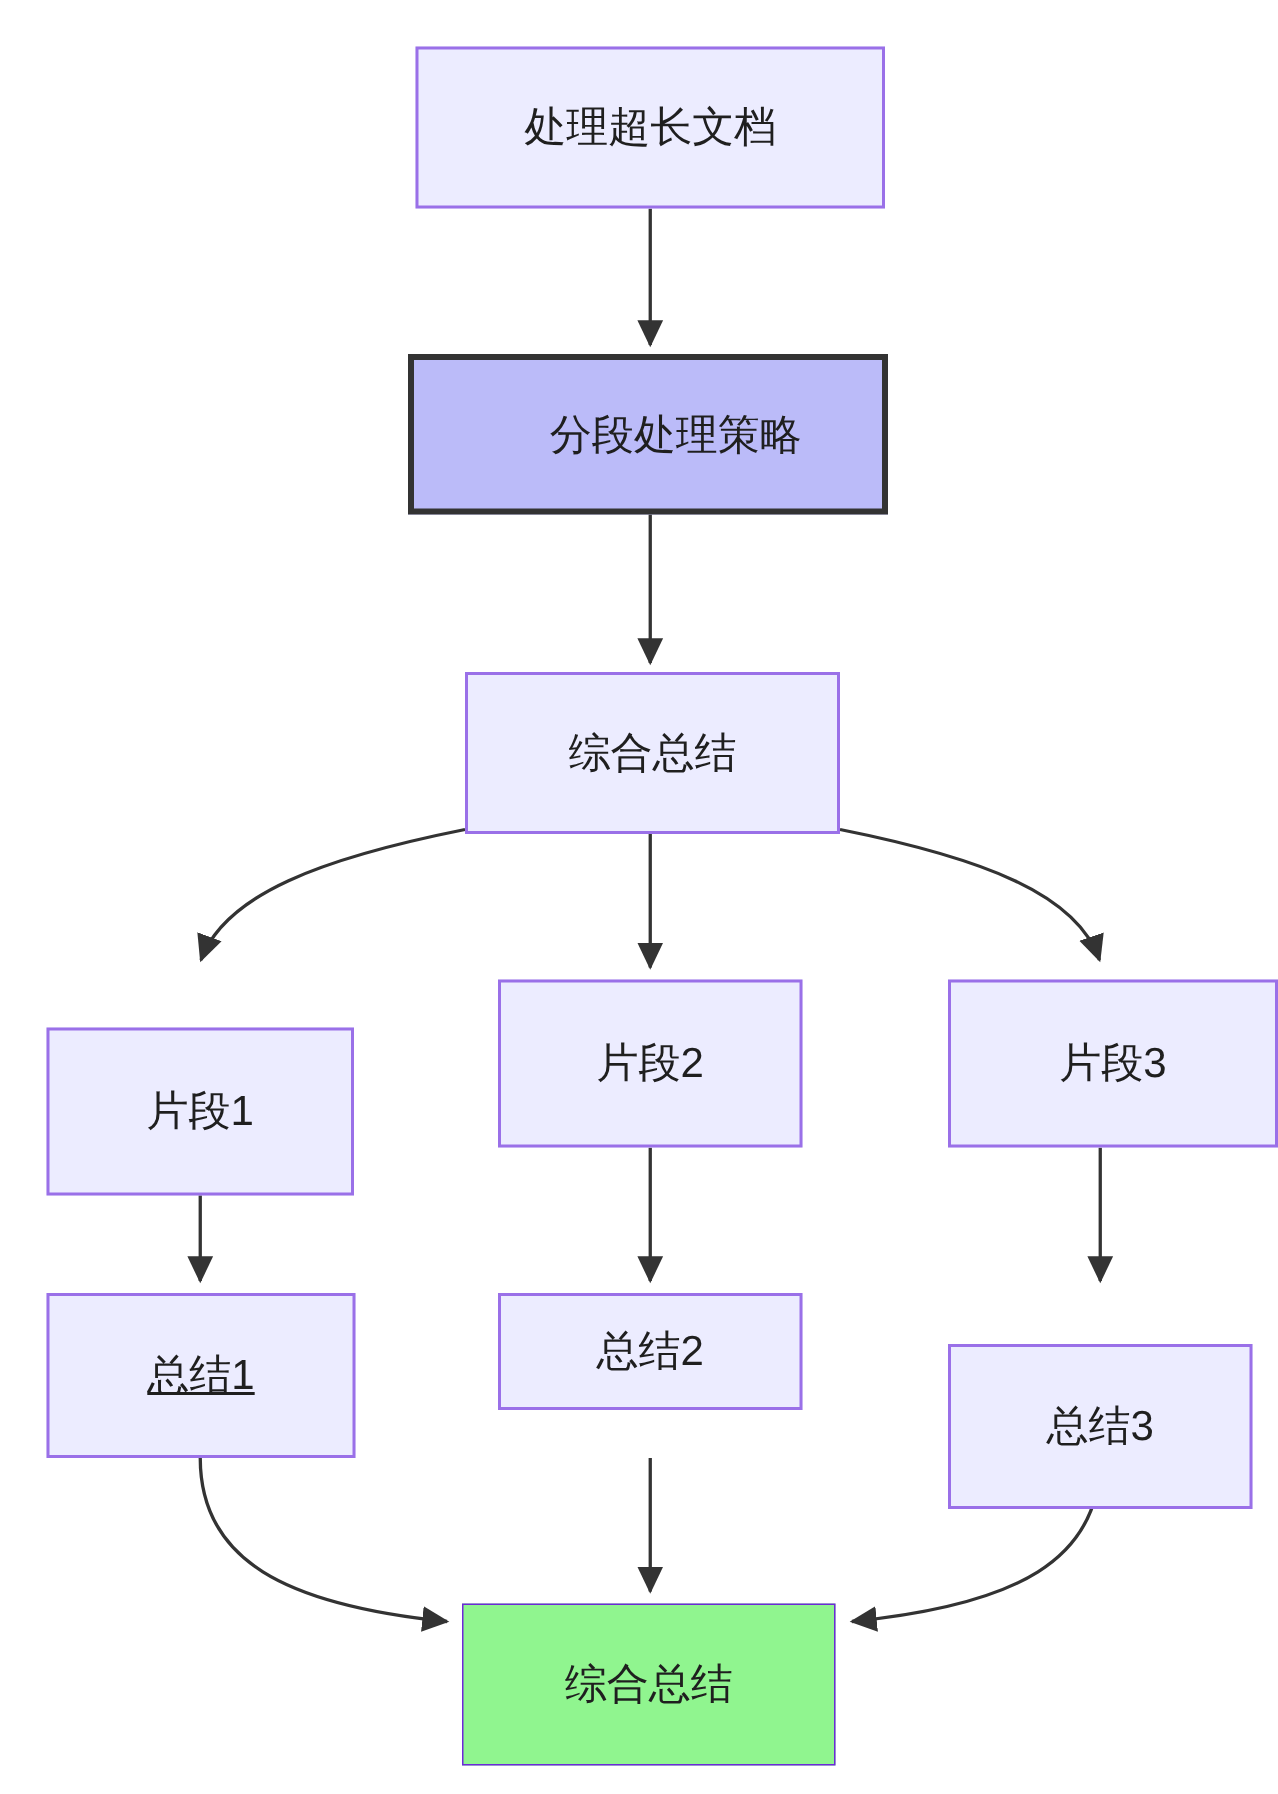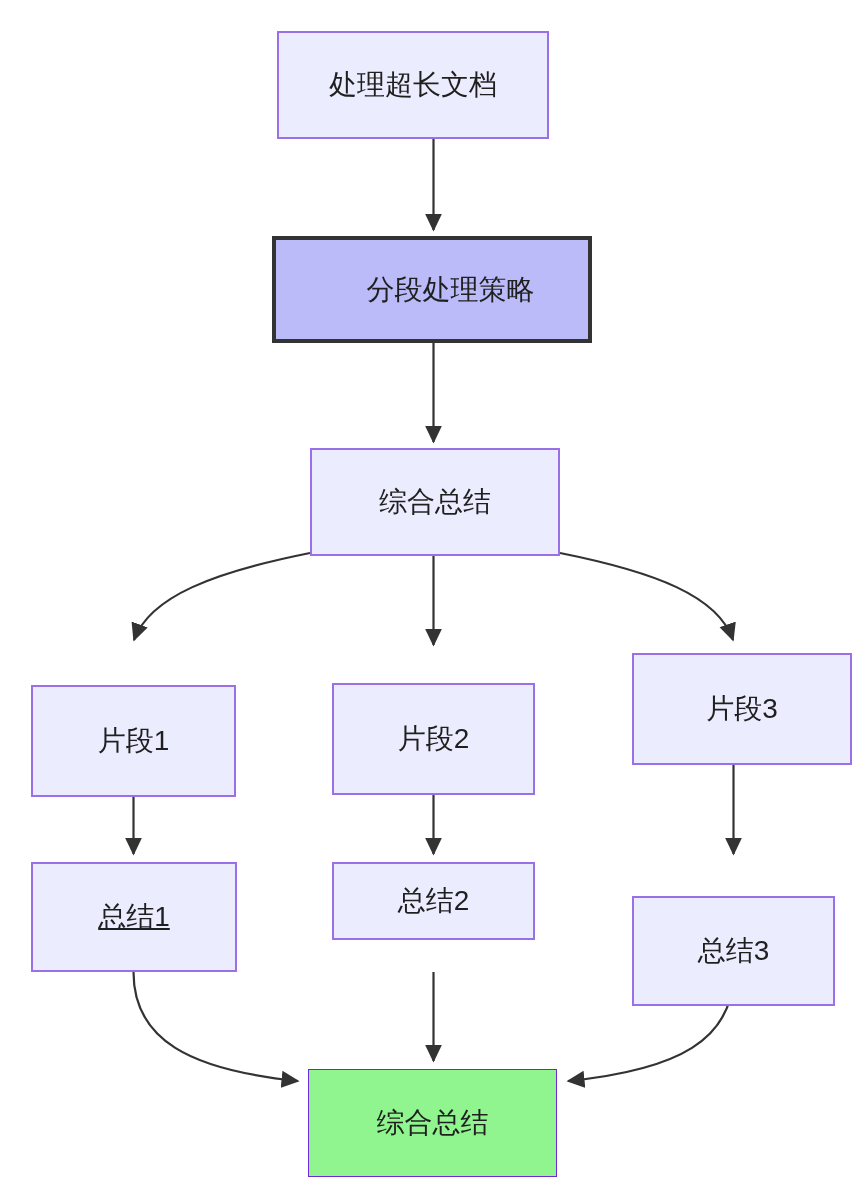--- a/index.html
+++ b/index.html
@@ -81,33 +81,33 @@
         <path d="M 133.5 765 L 133.5 854" fill="none" stroke="#333333" stroke-width="2.2" marker-end="url(#arrowhead)"></path>
         <path d="M 433.5 765 L 433.5 854" fill="none" stroke="#333333" stroke-width="2.2" marker-end="url(#arrowhead)"></path>
         <path d="M 733.5 765 L 733.5 854" fill="none" stroke="#333333" stroke-width="2.2" marker-end="url(#arrowhead)"></path>
         <path d="M 133.5 972 C 133.5 1040 190 1070 298 1081" fill="none" stroke="#333333" stroke-width="2.2" marker-end="url(#arrowhead)"></path>
         <path d="M 433.5 972 L 433.5 1061" fill="none" stroke="#333333" stroke-width="2.2" marker-end="url(#arrowhead)"></path>
         <path d="M 733.5 972 C 733.5 1040 678 1070 568 1081" fill="none" stroke="#333333" stroke-width="2.2" marker-end="url(#arrowhead)"></path>
       </g>
   </svg>
 
   <div id="nodes-layer">
-      <div class="node style-default" style="left: 277px; top: 31px; width: 272px; height: 108px; justify-content: center;">
+      <div class="node style-default" style="left: 277px; top: 31px; width: 313px; height: 108px; justify-content: center;">
         <span class="node-label">处理超长文档</span>
       </div>
       <div class="node style-emphasis" style="left: 272px; top: 236px; width: 320px; height: 107px;">
         <span class="node-label">分段处理策略</span>
       </div>
       <div class="node style-default" style="left: 310px; top: 448px; width: 250px; height: 108px;">
         <span class="node-label">综合总结</span>
       </div>
       <div class="node style-default" style="left: 31px; top: 653px; width: 205px; height: 112px; margin-top: 32px;">
         <span class="node-label">片段1</span>
       </div>
-      <div class="node style-default" style="left: 332px; top: 653px; width: 203px; height: 112px; margin-top: 30px;">
+      <div class="node style-default" style="left: 332px; top: 653px; width: 203px; height: 112px;">
         <span class="node-label">片段2</span>
       </div>
       <div class="node style-default" style="left: 632px; top: 653px; width: 220px; height: 112px; text-align: center;">
         <span class="node-label">片段3</span>
       </div>
       <div class="node style-default" style="left: 31px; top: 862px; width: 206px; height: 110px; text-decoration: underline;">
         <span class="node-label">总结1</span>
       </div>
       <div class="node style-default" style="left: 332px; top: 862px; width: 203px; height: 78px;">
         <span class="node-label">总结2</span>

